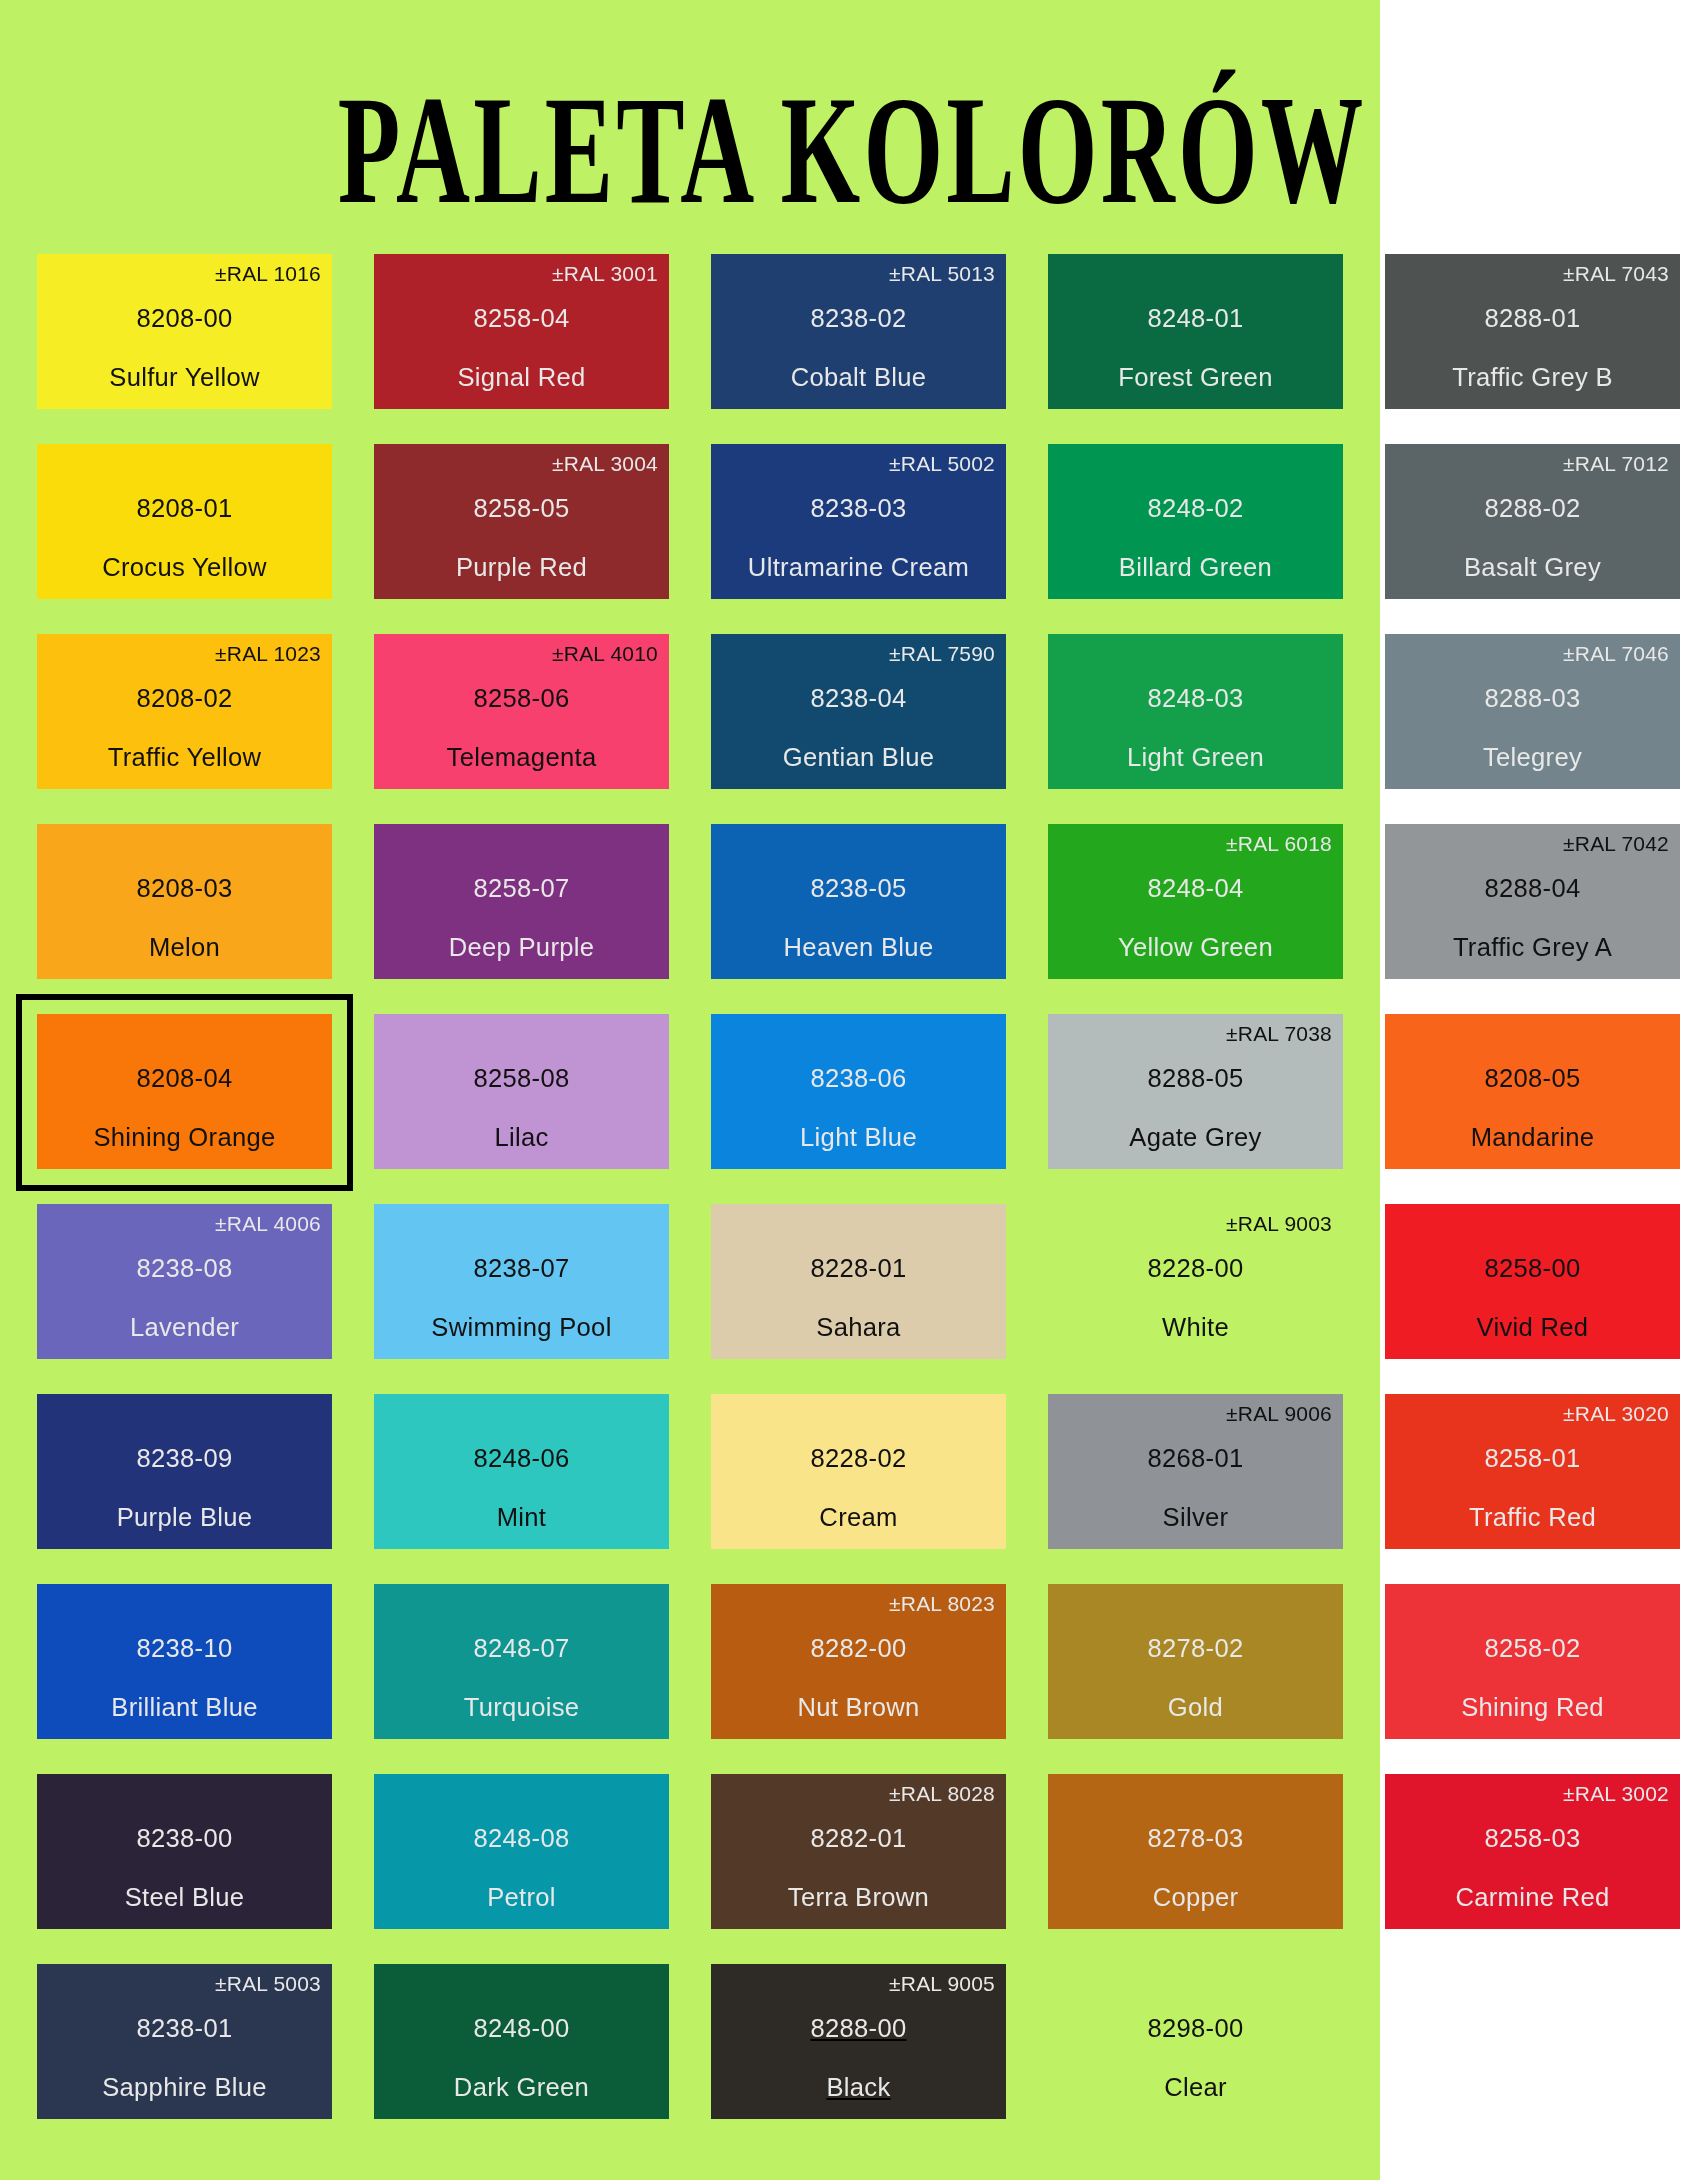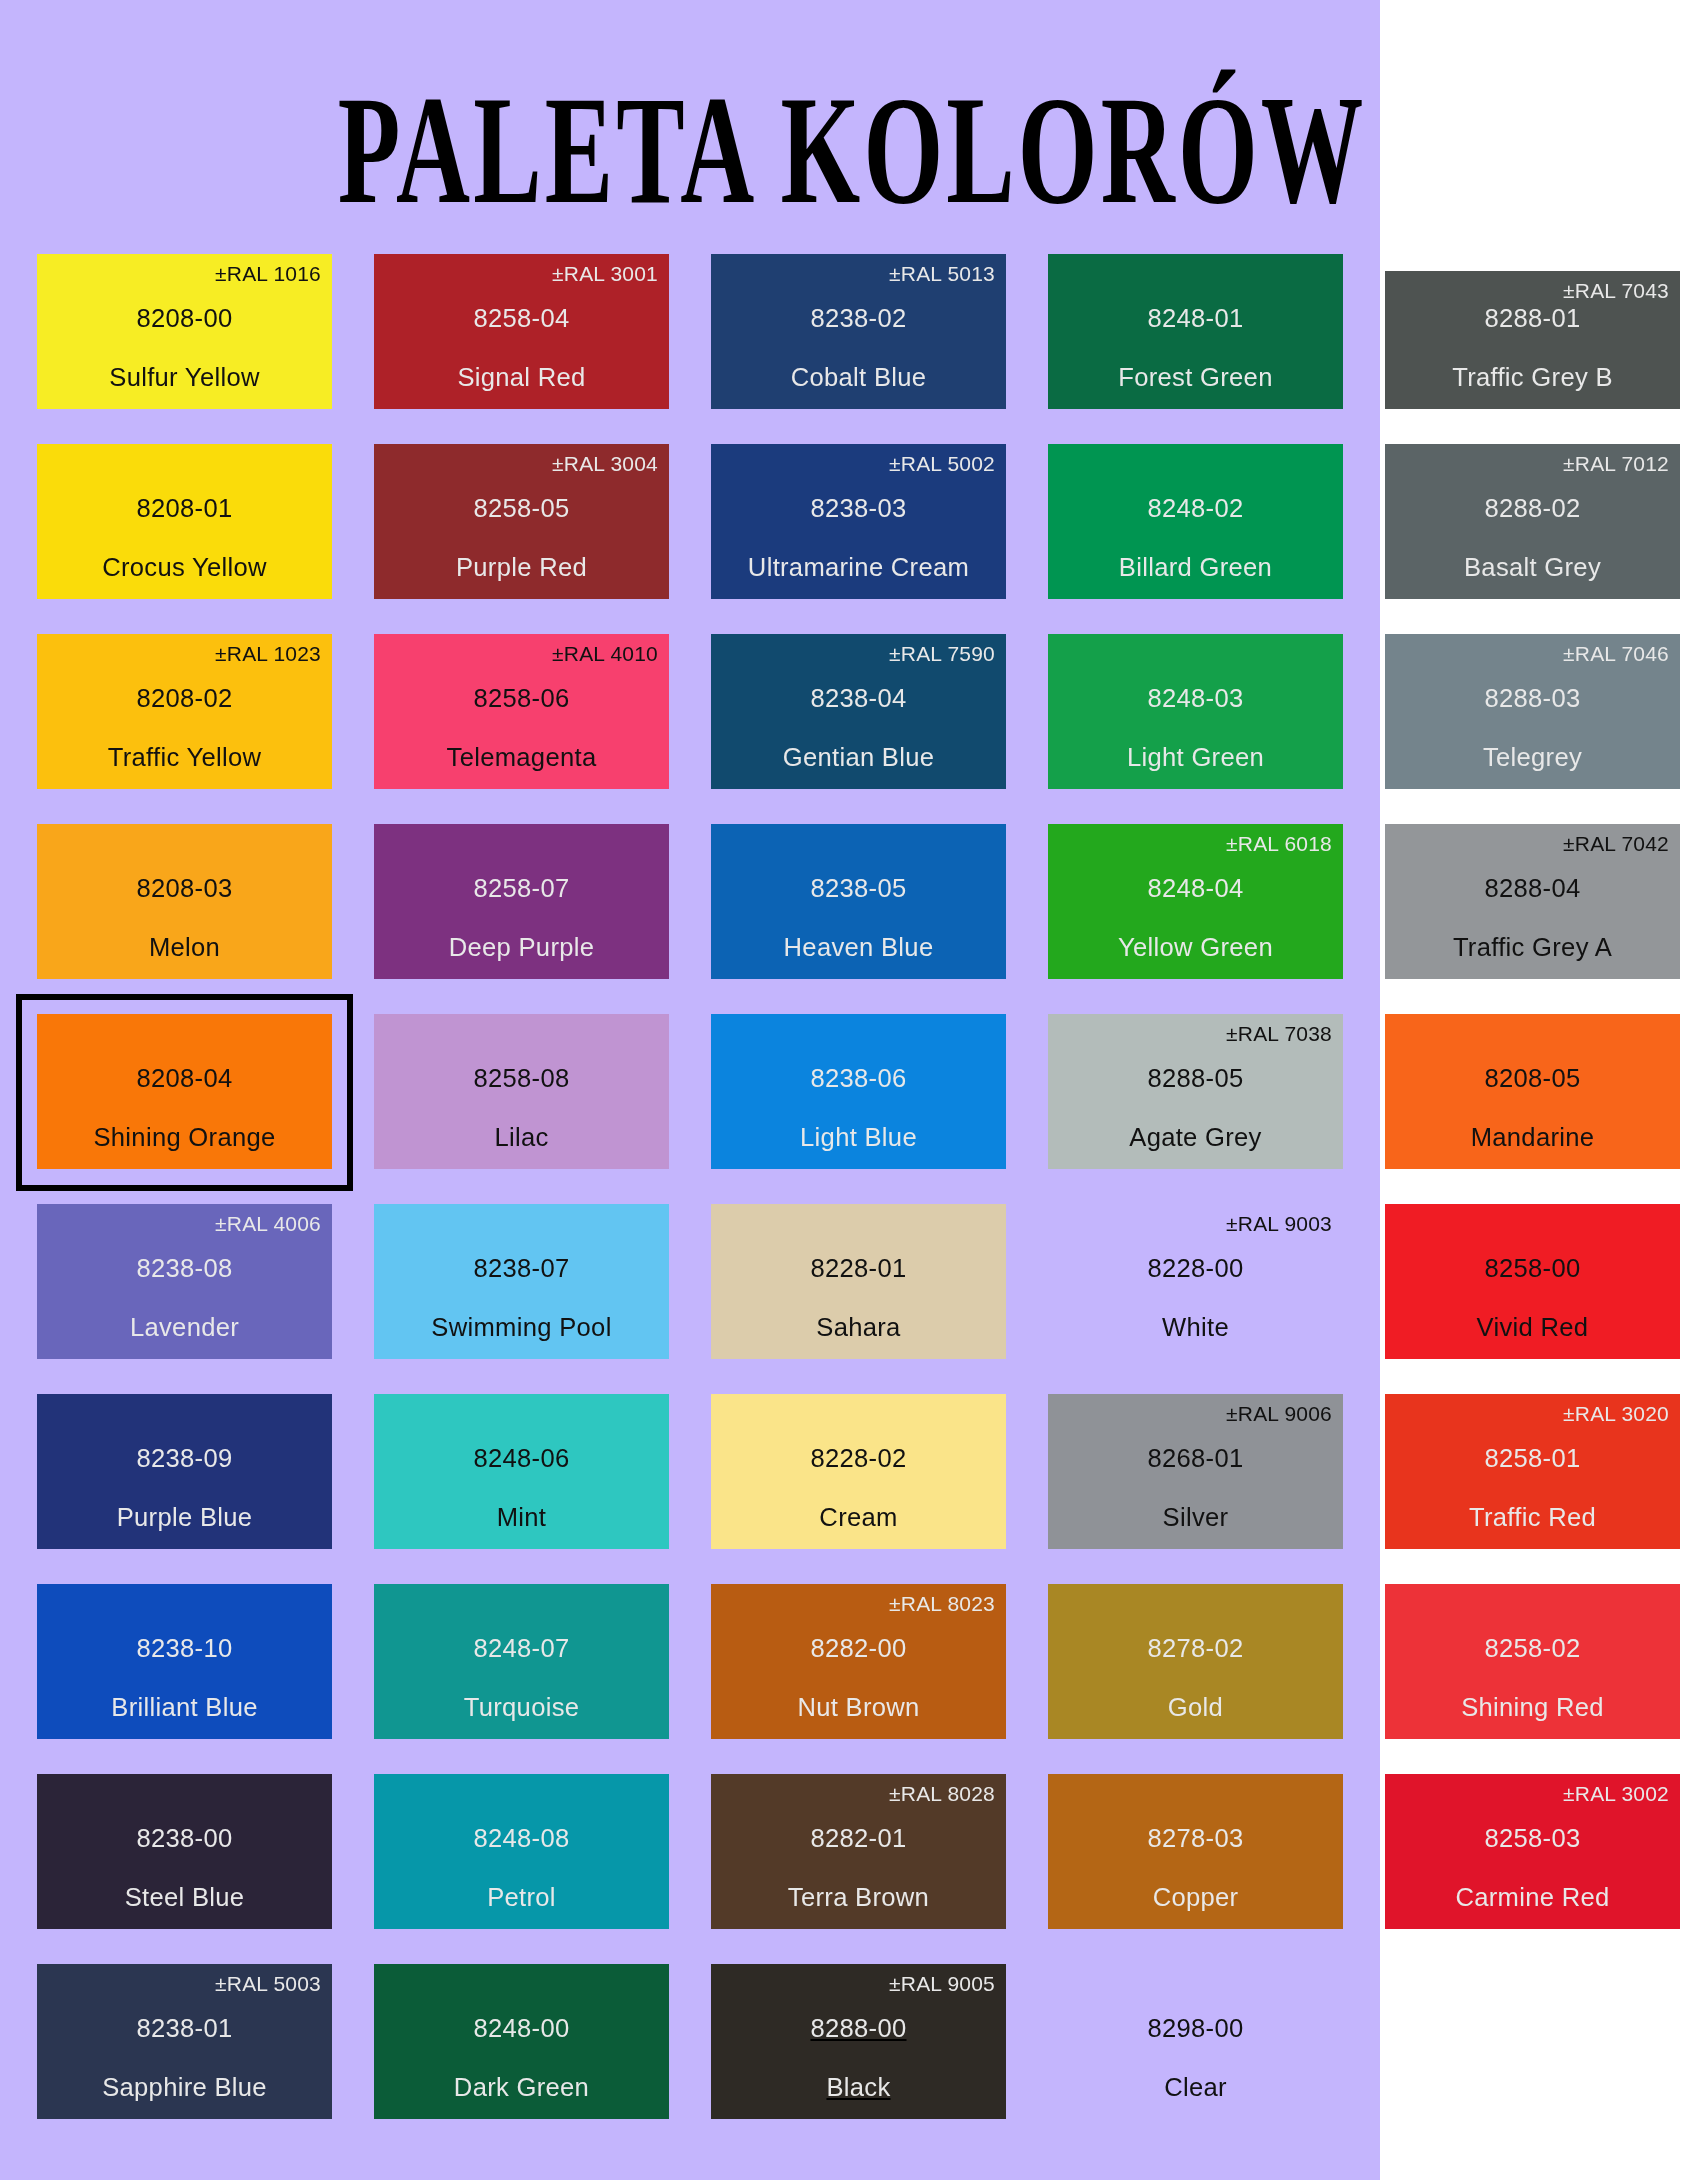--- a/index.html
+++ b/index.html
@@ -14,21 +14,21 @@
   body {
     font-family: "Liberation Sans", sans-serif;
     -webkit-font-smoothing: antialiased;
     overflow: hidden;
   }
 
   .page {
     position: relative;
     width: 1380px;
     height: 2181px;
-    background: #c4b5fd;
+    background: #bef264;
     padding-left: 30px;
   }
 
   
   .title-wrap {
     position: absolute;
     top: 73px;
     left: 0;
     width: 1704px;
     text-align: center;
@@ -152,21 +152,21 @@
           <div class="cname t-light">Cobalt Blue</div>
         </div>
       </div>
       <div class="cell">
         <div class="swatch" style="background: rgb(10, 107, 67);">
           <div class="code t-light">8248-01</div>
           <div class="cname t-light">Forest Green</div>
         </div>
       </div>
       <div class="cell">
-        <div class="swatch" style="background: rgb(78, 83, 81); margin-top: 17px;">
+        <div class="swatch" style="background: rgb(78, 83, 81);">
           <div class="ral t-light">±RAL 7043</div>
           <div class="code t-light">8288-01</div>
           <div class="cname t-light">Traffic Grey B</div>
         </div>
       </div>
       <div class="cell">
         <div class="swatch" style="background: rgb(250, 220, 10);">
           <div class="code t-dark">8208-01</div>
           <div class="cname t-dark">Crocus Yellow</div>
         </div>

